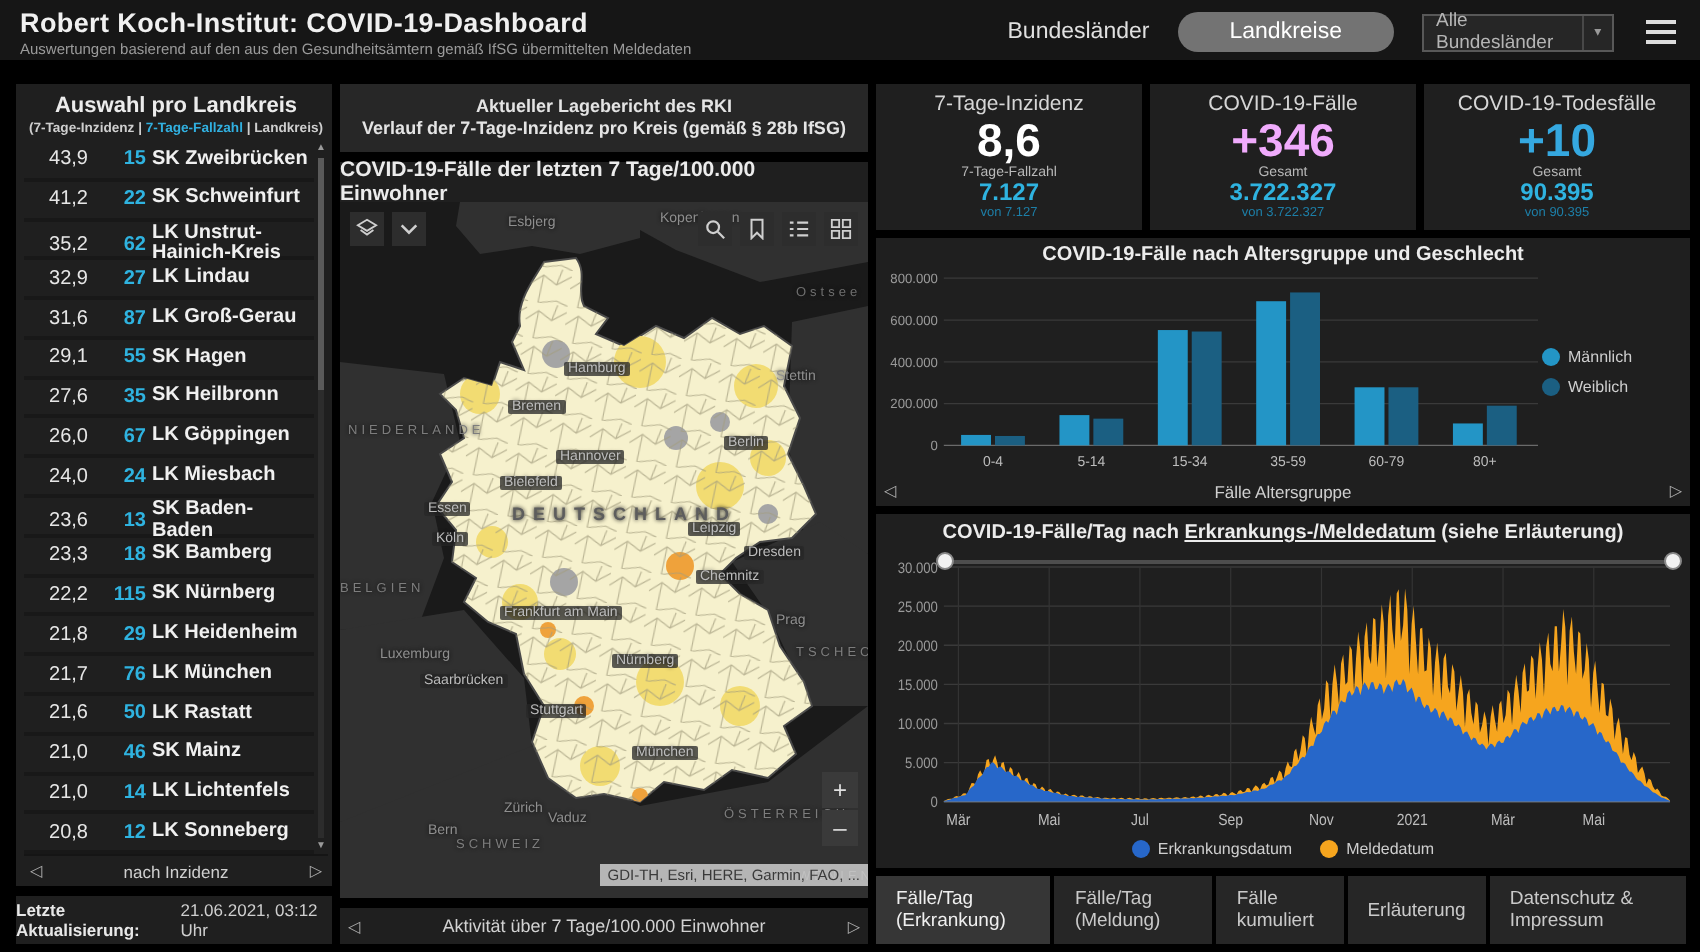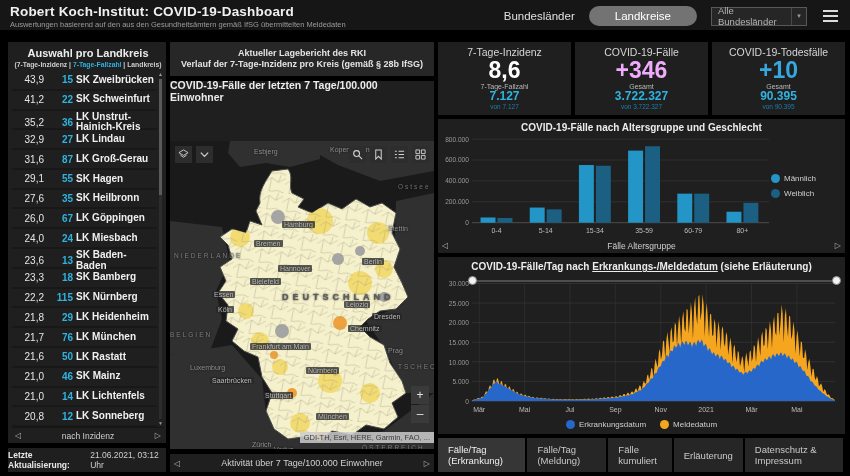--- a/index.html
+++ b/index.html
@@ -45,21 +45,21 @@
   .pager { height:16px; display:flex; align-items:center; font-size:8.5px; color:#cfcfcf; padding:0 3px; border-top:1px solid #151515; }
   .pager .lbl { flex:1; text-align:center; }
   .pager .pg-arr { font-size:8px; color:#b0b0b0; cursor:pointer; }
   .upd-panel { height:24px; display:flex; align-items:center; justify-content:center; font-size:8.5px; }
   .upd-panel b { color:#e8e8e8; margin-right:3px; }
   .upd-panel span.v { color:#cfcfcf; }
 
   
   .banner { height:34px; background:#272727; display:flex; flex-direction:column; align-items:center; justify-content:center; cursor:pointer; }
   .banner div { font-size:9px; font-weight:700; color:#e4e4e4; line-height:1.25; }
-  .map-panel { flex:1; display:flex; flex-direction:column; min-height:0;gap:40px; }
+  .map-panel { flex:1; display:flex; flex-direction:column; min-height:0; }
   .map-title { height:20px; display:flex; align-items:center; justify-content:center; font-size:10.5px; font-weight:700; color:#ececec; }
   .map-wrap { flex:1; position:relative; background:#1a1a1a; overflow:hidden; }
   .map-wrap svg.geo { position:absolute; inset:0; }
   .map-lbl { position:absolute; font-size:7px; color:#8f8f8f; white-space:nowrap; pointer-events:none; text-shadow:0 0 2px #111; }
   .map-lbl.city-box { background:rgba(40,40,40,.75); color:#bdbdbd; padding:0 2px; border-radius:1px; }
   .map-lbl.country { color:#7d7d7d; letter-spacing:2px; font-size:6.5px; }
   .map-lbl.water { color:#6f6f6f; letter-spacing:2px; font-size:6.5px; }
   .map-lbl.big { color:#5d5d5d; letter-spacing:4px; font-size:9px; font-weight:700; }
   .map-btn { position:absolute; width:17px; height:17px; background:#2d2d2d; display:flex; align-items:center; justify-content:center; cursor:pointer; }
   .map-btn svg { display:block; }
@@ -146,21 +146,21 @@
               <span class="lk-cnt">15</span>
               <span class="lk-name">SK Zweibrücken</span>
             </div>
             <div class="lk-row">
               <span class="lk-inc">41,2</span>
               <span class="lk-cnt">22</span>
               <span class="lk-name">SK Schweinfurt</span>
             </div>
             <div class="lk-row">
               <span class="lk-inc">35,2</span>
-              <span class="lk-cnt">36</span>
+              <span class="lk-cnt">62</span>
               <span class="lk-name">LK Unstrut-Hainich-Kreis</span>
             </div>
             <div class="lk-row">
               <span class="lk-inc">32,9</span>
               <span class="lk-cnt">27</span>
               <span class="lk-name">LK Lindau</span>
             </div>
             <div class="lk-row">
               <span class="lk-inc">31,6</span>
               <span class="lk-cnt">87</span>
@@ -339,21 +339,21 @@
             <span class="map-lbl city-box" style="left: 136px; top: 226.398px;">Nürnberg</span>
             <span class="map-lbl country" style="left: 228px; top: 222.443px;">TSCHECHIEN</span>
             <span class="map-lbl city-box" style="left: 93px; top: 251.114px;">Stuttgart</span>
             <span class="map-lbl city-box" style="left: 146px; top: 271.875px;">München</span>
             <span class="map-lbl city" style="left: 82px; top: 299.557px;">Zürich</span>
             <span class="map-lbl city" style="left: 104px; top: 304.5px;">Vaduz</span>
             <span class="map-lbl city" style="left: 44px; top: 311.42px;">Bern</span>
             <span class="map-lbl country" style="left: 58px; top: 318.341px;">SCHWEIZ</span>
             <span class="map-lbl country" style="left: 192px; top: 302.523px;">ÖSTERREICH</span>
             <span class="map-lbl country" style="left: 210px; top: 334.159px;">SLOWENIEN</span>
-            <span class="map-lbl big" style="left: 86px; top: 151.261px; margin-left: 26px;">DEUTSCHLAND</span>
+            <span class="map-lbl big" style="left: 86px; top: 151.261px;">DEUTSCHLAND</span>
           </div>
 
         <div class="map-btn" style="left:5px; top:5px;">
           <svg width="11" height="11" viewBox="0 0 12 12">
               <path d="M6 1 L11 4 L6 7 L1 4 Z M2.5 6.5 L6 9 L9.5 6.5" fill="none" stroke="#cfcfcf" stroke-width="1"></path>
             </svg>
         </div>
         <div class="map-btn" style="left:26px; top:5px;">
           <svg width="11" height="11" viewBox="0 0 12 12">
               <path d="M2 4 L6 8 L10 4" fill="none" stroke="#cfcfcf" stroke-width="1.4"></path>

